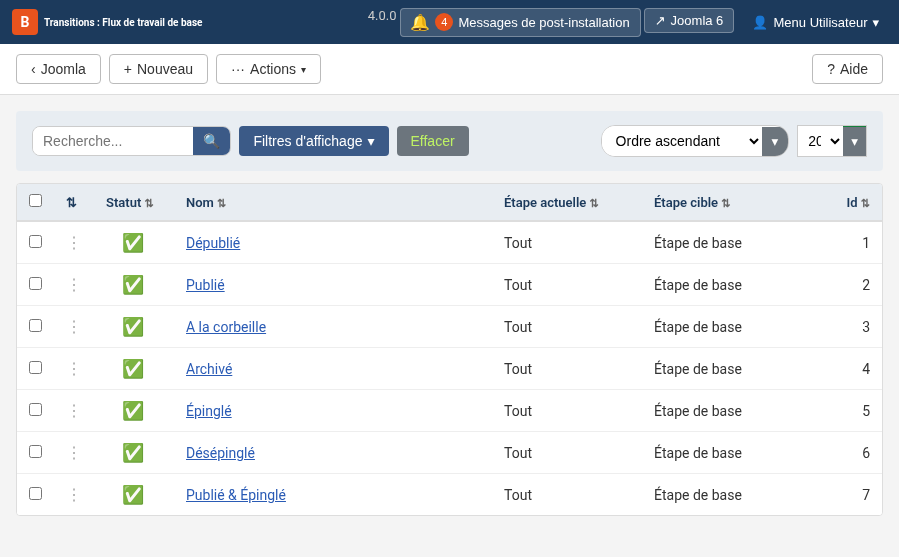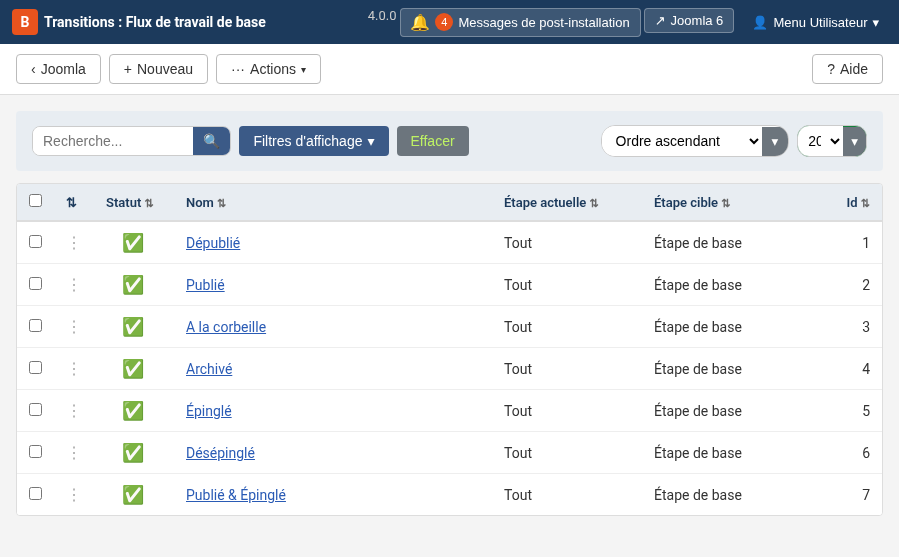--- a/index.html
+++ b/index.html
@@ -23,21 +23,21 @@
       font-size: 15px;
       flex: 1;
     }
     .brand-icon {
       width: 26px; height: 26px;
       background: #e8531d;
       border-radius: 4px;
       display: flex; align-items: center; justify-content: center;
       font-weight: bold; font-size: 14px; color: #fff;
     }
-    .navbar-title { font-size: 14px; text-align: center; }
+    .navbar-title { font-size: 10px; text-align: center; }
     .navbar-center { display: flex; align-items: flex-start; gap: 3px; }
     .badge-btn {
       display: flex; align-items: center; gap: 5px;
       background: rgba(255,255,255,0.15);
       border: 1px solid rgba(255,255,255,0.3);
       border-radius: 4px;
       color: #fff;
       padding: 4px 10px;
       font-size: 13px;
       cursor: pointer;
@@ -164,21 +164,21 @@
     .sort-arrow-btn {
       background: #6c757d;
       border: none;
       color: #fff;
       padding: 7px 10px;
       cursor: pointer;
     }
     .page-size-wrapper {
       display: flex; align-items: center;
       border: 1px solid #ccc;
-      border-radius: 12px;
+      border-radius: 0;
       background: #15803d;
       overflow: hidden;
     }
     .page-size-select {
       border: none; outline: none;
       padding: 6px 6px;
       font-size: 14px;
       background: #fff;
       cursor: pointer;
       width: 45px;

